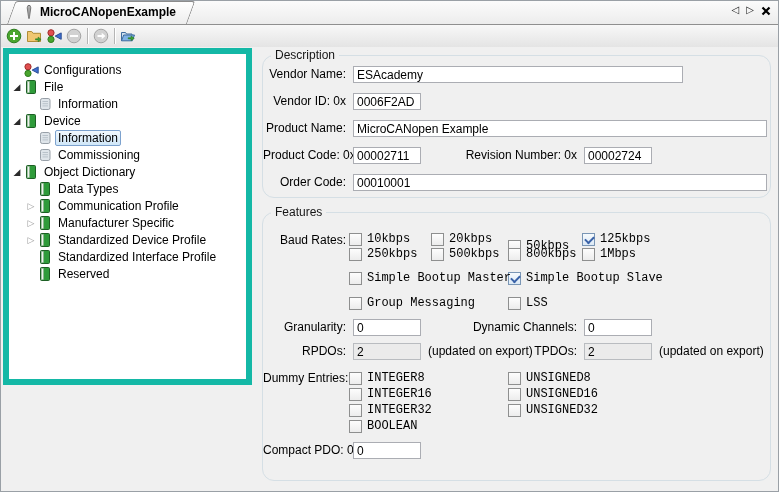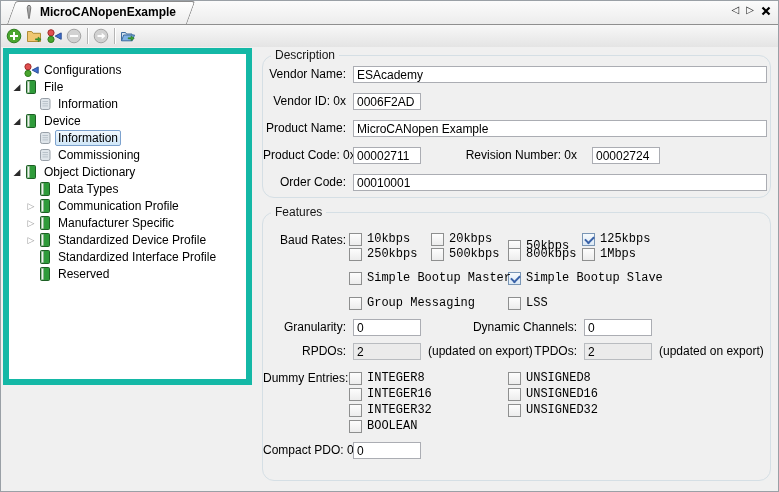--- a/index.html
+++ b/index.html
@@ -242,32 +242,32 @@
             <rect x="4.4" y="2.4" width="2" height="11.2" fill="#eef3ee" stroke="#9fb3a0" stroke-width="0.5"></rect>
           </svg></span>
         <span class="tlabel">Reserved</span>
       </div>
     </div>
 
   <div class="gb" style="left:262px;top:55px;width:509px;height:143px;">
     <span class="gb-legend">Description</span>
 
     <span class="flabel" style="top:12px;left:0;width:83px;">Vendor Name:</span>
-    <input class="ti" style="top: 10px; left: 90px; width: 414px;" value="ESAcademy">
+    <input class="ti" style="top: 10px; left: 90px; width: 330px;" value="ESAcademy">
 
     <span class="flabel" style="top:39px;left:0;width:83px;">Vendor ID: 0x</span>
     <input class="ti" style="top: 37px; left: 90px; width: 68px;" value="0006F2AD">
 
     <span class="flabel" style="top:66px;left:0;width:83px;">Product Name:</span>
     <input class="ti" style="top: 64px; left: 90px; width: 414px;" value="MicroCANopen Example">
 
     <span class="flabel" style="top:93px;left:0;width:83px;">Product Code: 0x</span>
     <input class="ti" style="top: 91px; left: 90px; width: 68px;" value="00002711">
     <span class="flabel" style="top:93px;left:190px;width:124px;">Revision Number: 0x</span>
-    <input class="ti" style="top: 91px; left: 321px; width: 68px; margin-left: 8px;" value="00002724">
+    <input class="ti" style="top: 91px; left: 321px; width: 68px;" value="00002724">
 
     <span class="flabel" style="top:120px;left:0;width:83px;">Order Code:</span>
     <input class="ti" style="top: 118px; left: 90px; width: 414px;" value="00010001">
   </div>
 
   <div class="gb" id="features-box" style="left:262px;top:212px;width:509px;height:269px;">
     <span class="gb-legend">Features</span>
 
     <span class="flabel" style="top:21px;left:0;width:83px;">Baud Rates:</span>
 

